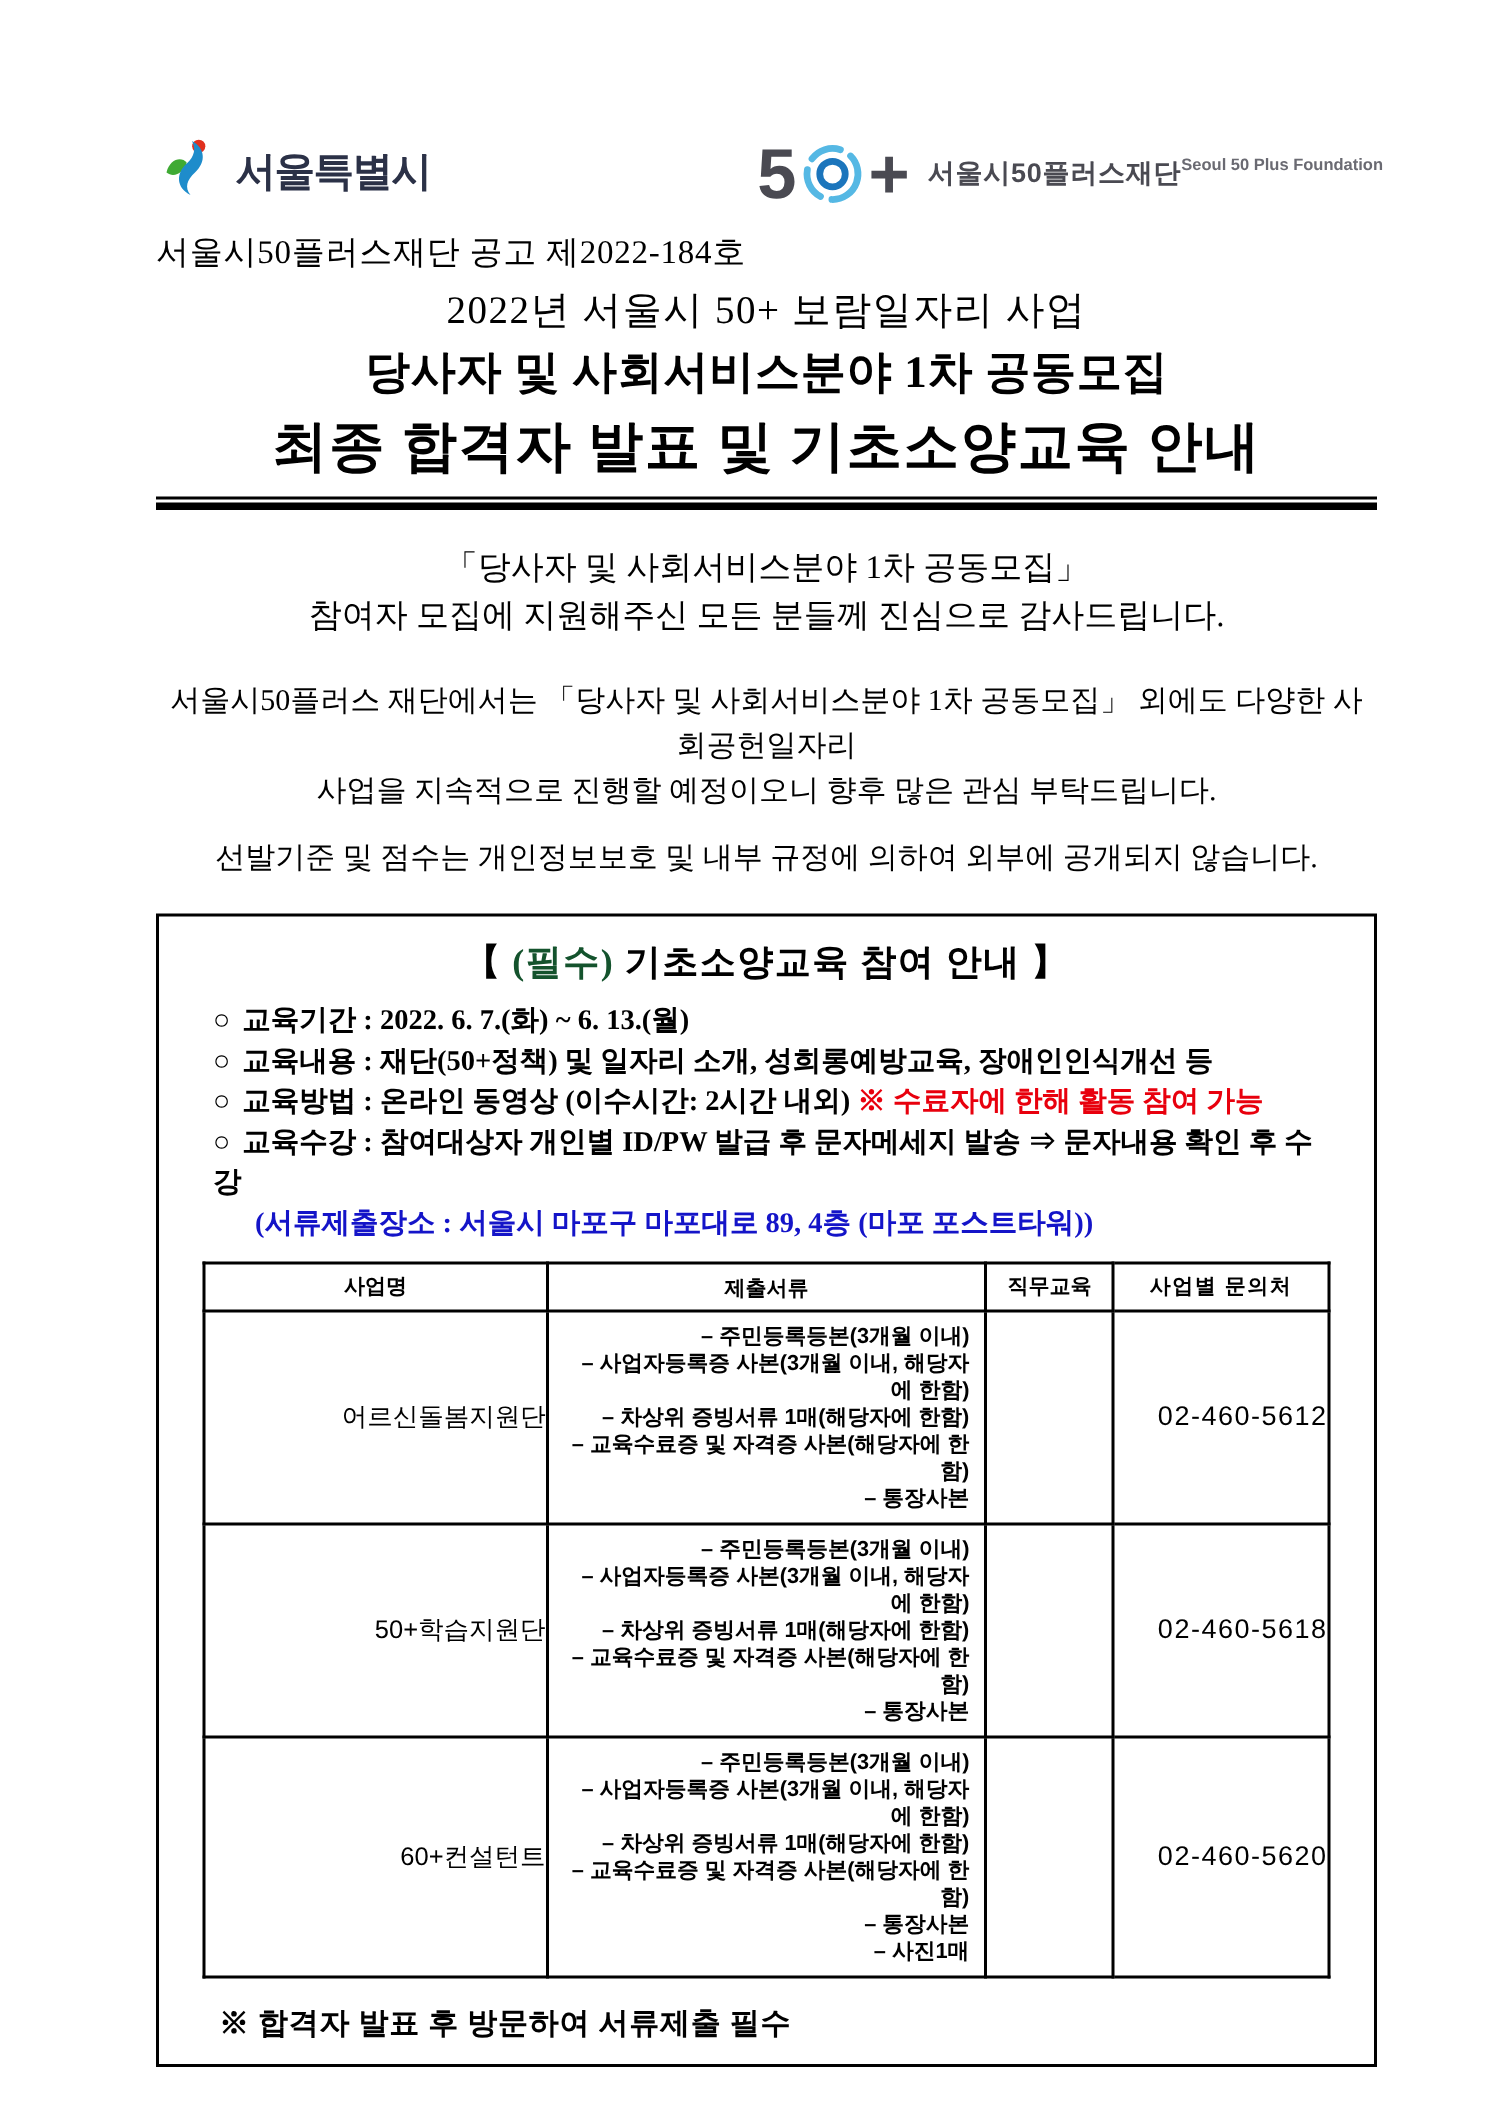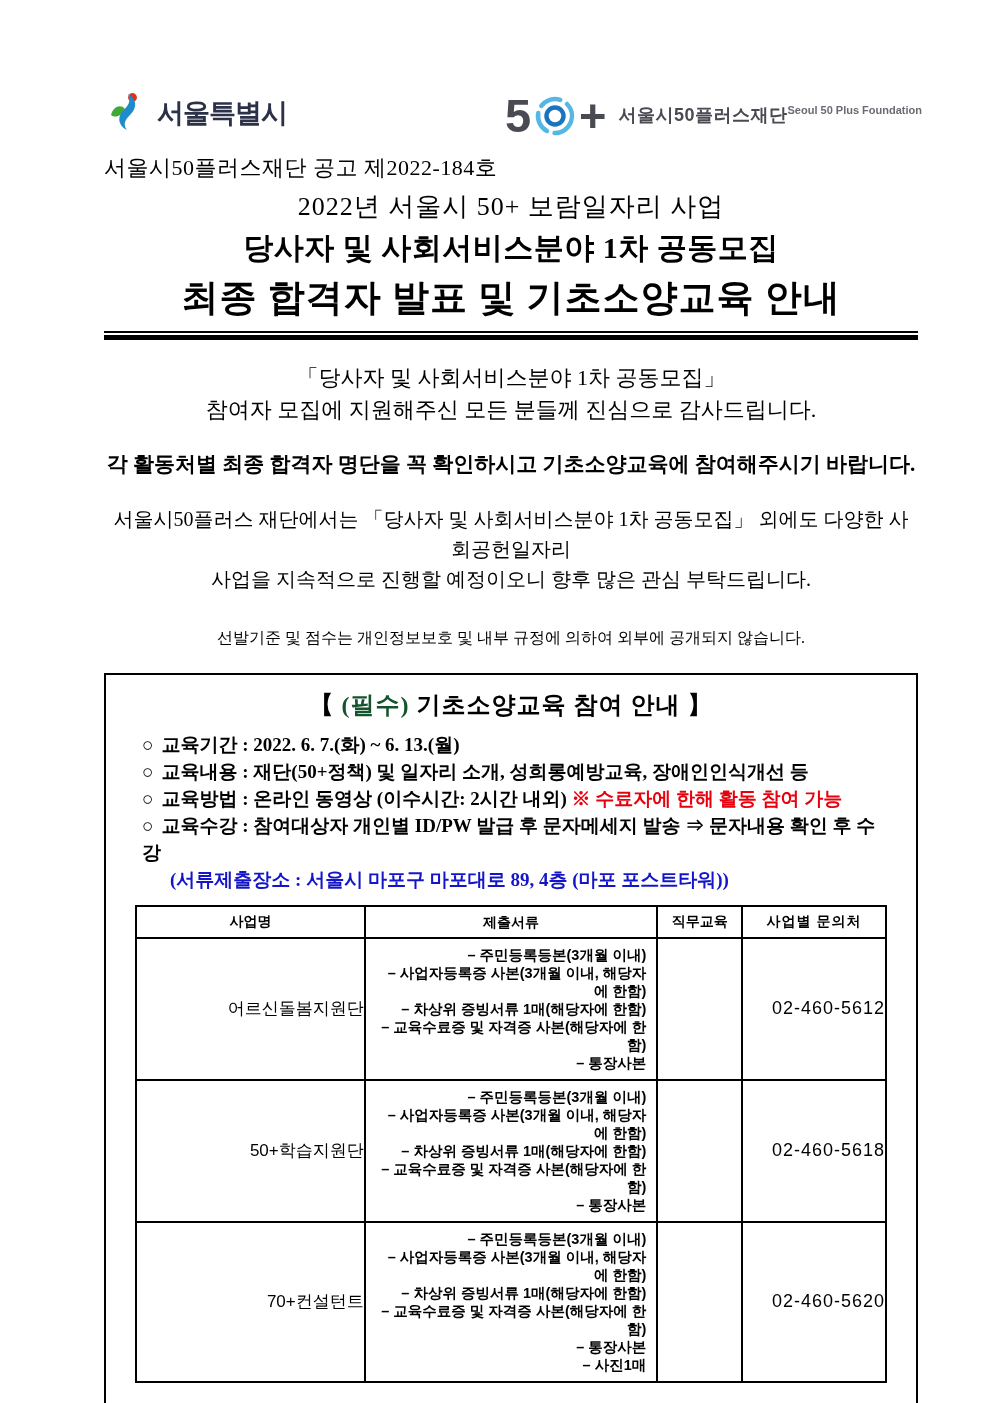--- a/index.html
+++ b/index.html
@@ -39,21 +39,21 @@
   .title-block { text-align:center; margin-top:6px; }
   .title-line1 { font-size:26px; letter-spacing:1px; }
   .title-line2 { font-size:30px; font-weight:bold; margin-top:4px; letter-spacing:0.5px; }
   .title-line3 { font-size:37px; font-weight:bold; margin-top:4px; letter-spacing:1px; }
   .title-rule { margin-top:8px; border-top:2px solid #000; border-bottom:5px solid #000; height:9px; }
 
   
   .intro-quote { text-align:center; margin-top:22px; font-size:22px; line-height:1.45; }
   .intro-emphasis { text-align:center; margin-top:24px; font-size:21px; font-weight:bold; }
   .intro-para1 { text-align:center; margin-top:26px; font-size:20px; line-height:1.5; }
-  .intro-para2 { text-align:center; margin-top:34px; font-size:16px; }
+  .intro-para2 { text-align:center; margin-top:16px; font-size:20px; }
 
   
   .info-box { margin-top:24px; border:2px solid #000; padding:14px 28px 12px 28px; }
   .box-title { text-align:center; font-size:24px; font-weight:bold; letter-spacing:1px; }
   .box-title .req { color:#14532d; }
   .info-lines { margin-top:10px; }
   .info-line { font-size:19px; font-weight:bold; line-height:27px; padding-left:8px; }
   .info-line .marker { margin-right:8px; }
   .info-line .hl.red { color:#e8000d; }
   .info-line .hl.blue { color:#1414c8; }
@@ -119,21 +119,20 @@
       <div class="title-line1">2022년 서울시 50+ 보람일자리 사업</div>
       <div class="title-line2">당사자 및 사회서비스분야 1차 공동모집</div>
       <div class="title-line3">최종 합격자 발표 및 기초소양교육 안내</div>
       <div class="title-rule"></div>
     </div>
 
     <div class="intro-quote">
       <div>「당사자 및 사회서비스분야 1차 공동모집」</div>
       <div>참여자 모집에 지원해주신 모든 분들께 진심으로 감사드립니다.</div>
     </div>
-    <div class="intro-emphasis">각 활동처별 최종 합격자 명단을 꼭 확인하시고 기초소양교육에 참여해주시기 바랍니다.</div>
     <div class="intro-para1">
       <div>서울시50플러스 재단에서는 「당사자 및 사회서비스분야 1차 공동모집」 외에도 다양한 사회공헌일자리</div>
       <div>사업을 지속적으로 진행할 예정이오니 향후 많은 관심 부탁드립니다.</div>
     </div>
     <div class="intro-para2">선발기준 및 점수는 개인정보보호 및 내부 규정에 의하여 외부에 공개되지 않습니다.</div>
 
     <div class="info-box">
 
       <div class="box-title">
         <span>【 </span><span class="req">(필수)</span><span> 기초소양교육 참여 안내 】</span>
@@ -179,21 +178,21 @@
             <td class="col-name">50+학습지원단</td>
             <td class="col-docs">– 주민등록등본(3개월 이내)
 – 사업자등록증 사본(3개월 이내, 해당자에 한함)
 – 차상위 증빙서류 1매(해당자에 한함)
 – 교육수료증 및 자격증 사본(해당자에 한함)
 – 통장사본</td>
             <td class="col-job"></td>
             <td class="col-contact">02-460-5618</td>
           </tr>
           <tr>
-            <td class="col-name">70+컨설턴트</td>
+            <td class="col-name">60+컨설턴트</td>
             <td class="col-docs">– 주민등록등본(3개월 이내)
 – 사업자등록증 사본(3개월 이내, 해당자에 한함)
 – 차상위 증빙서류 1매(해당자에 한함)
 – 교육수료증 및 자격증 사본(해당자에 한함)
 – 통장사본
 – 사진1매</td>
             <td class="col-job"></td>
             <td class="col-contact">02-460-5620</td>
           </tr>
         </tbody>

